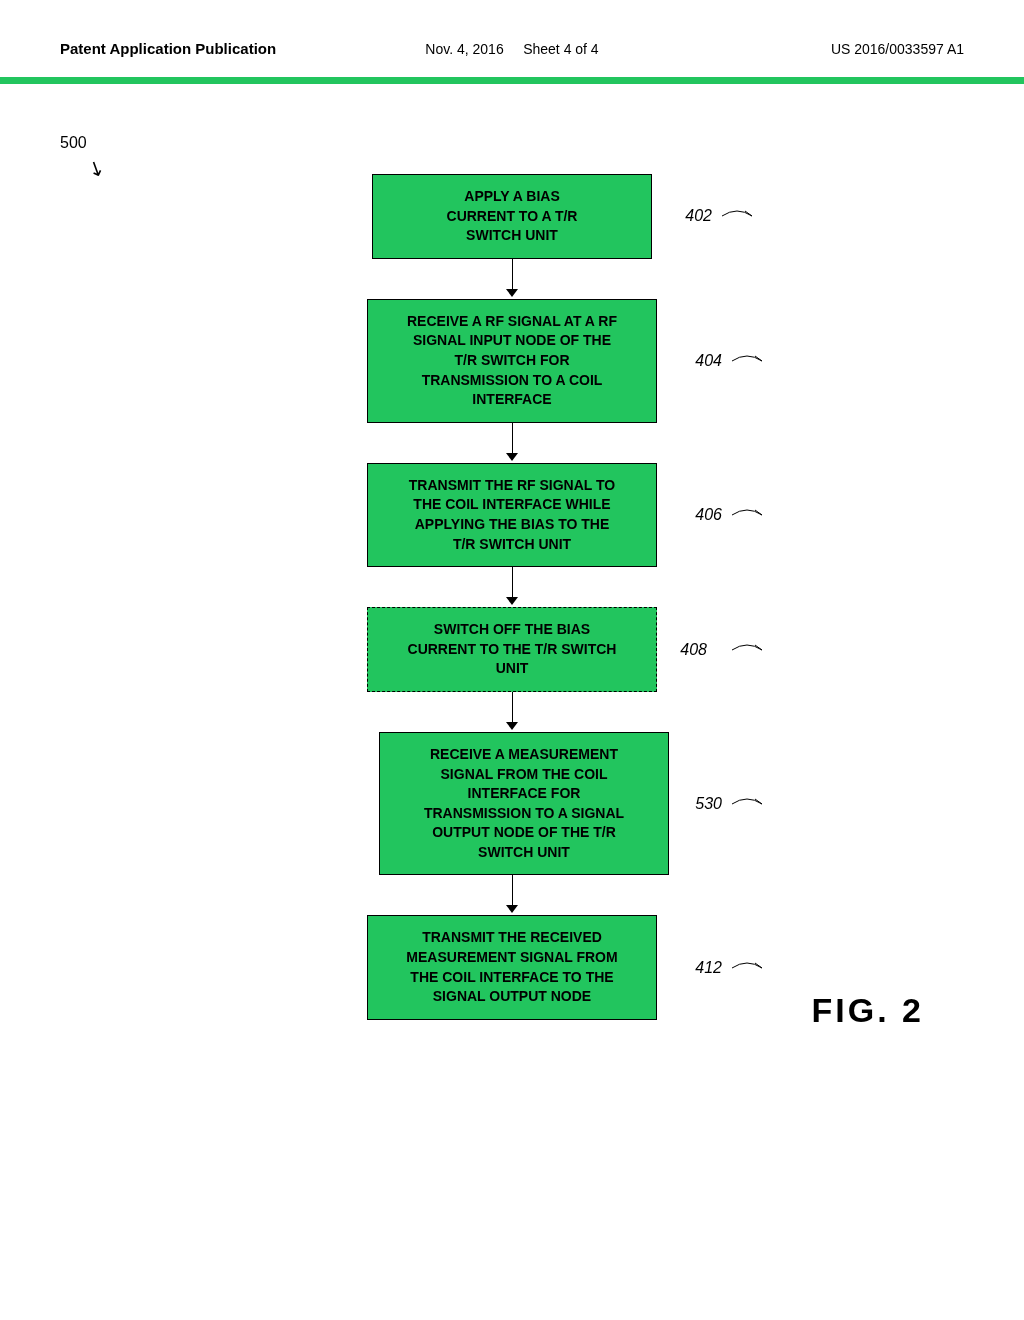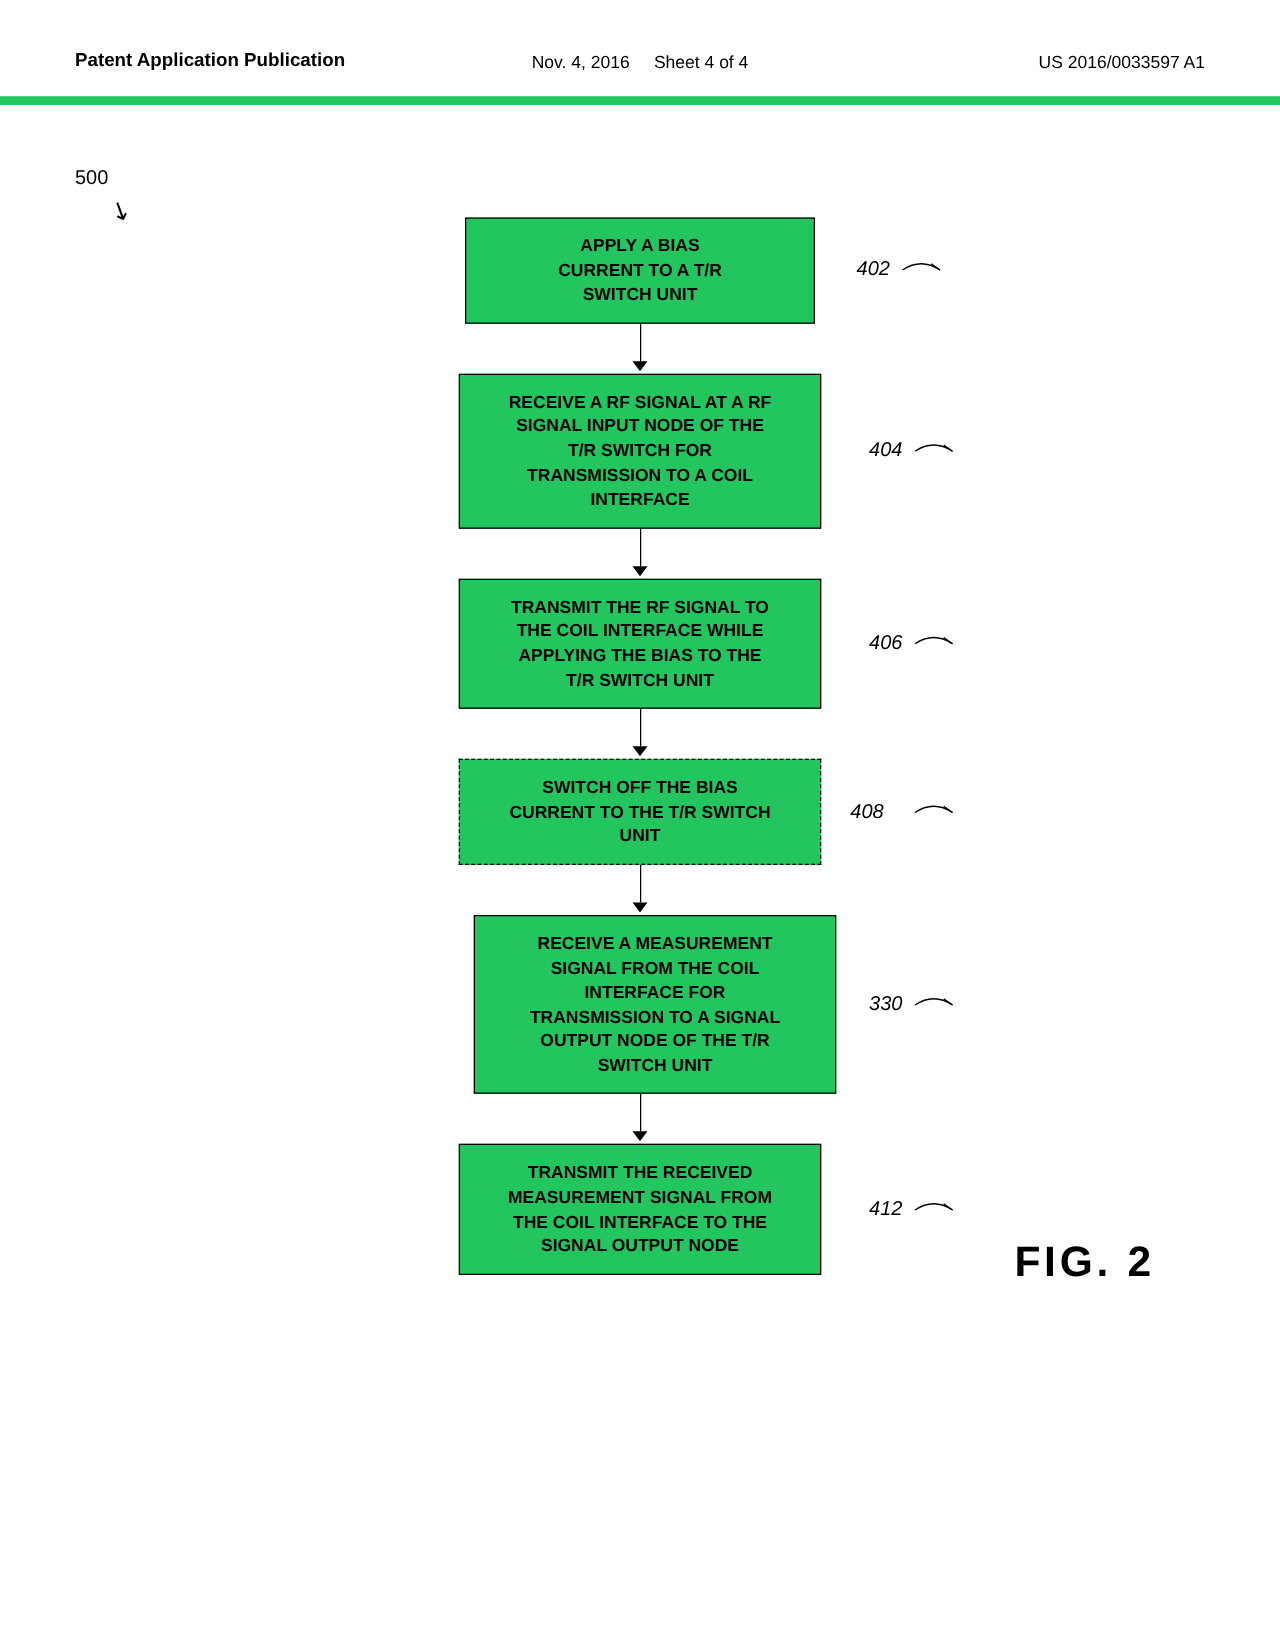--- a/index.html
+++ b/index.html
@@ -184,21 +184,21 @@
       </div>
     </div>
 
     <div class="arrow-down"></div>
 
     <div class="flow-node-row">
       <div class="flow-box" style="width:290px;margin-left:24px;">
         <span>RECEIVE A MEASUREMENT<br>SIGNAL FROM THE COIL<br>INTERFACE FOR<br>TRANSMISSION TO A SIGNAL<br>OUTPUT NODE OF THE T/R<br>SWITCH UNIT</span>
       </div>
       <div style="position:absolute; right: 45px; display:flex; align-items:center; gap:5px;">
-        <span style="font-size:16px; font-style:italic;">330</span>
+        <span style="font-size:16px; font-style:italic;">530</span>
         <svg width="40" height="20">
           <path d="M 35 10 Q 20 0 5 10" stroke="#000" stroke-width="1" fill="none"></path>
           <line x1="35" y1="10" x2="28" y2="5" stroke="#000" stroke-width="1"></line>
         </svg>
       </div>
     </div>
 
     <div class="arrow-down"></div>
 
     <div class="flow-node-row">

